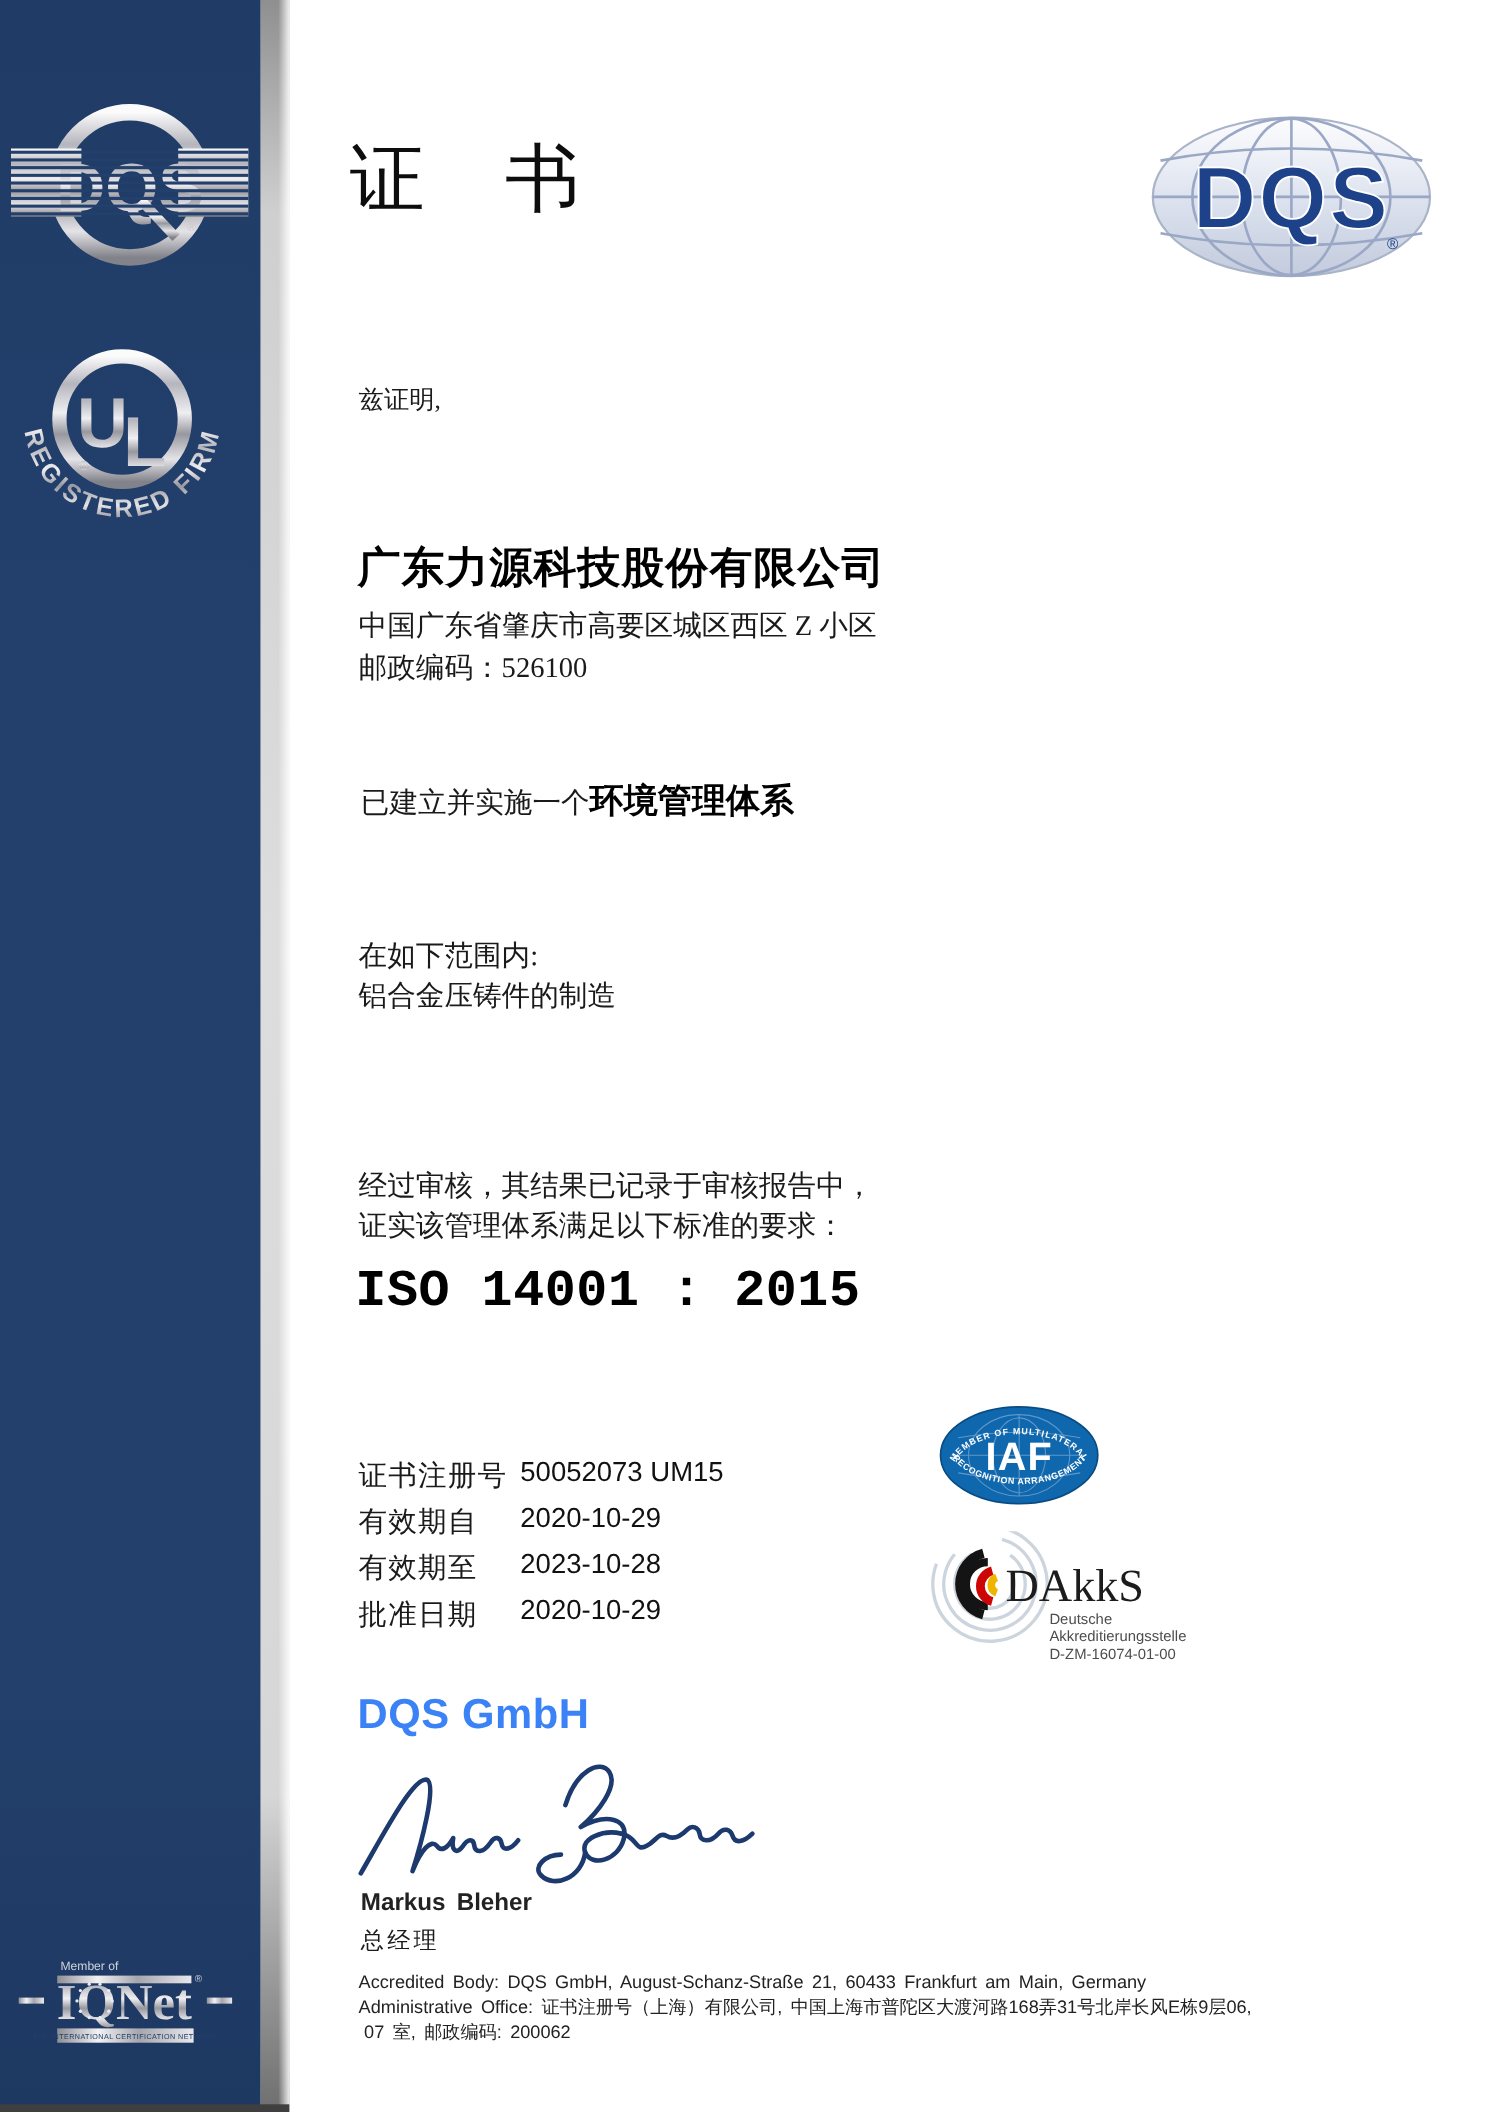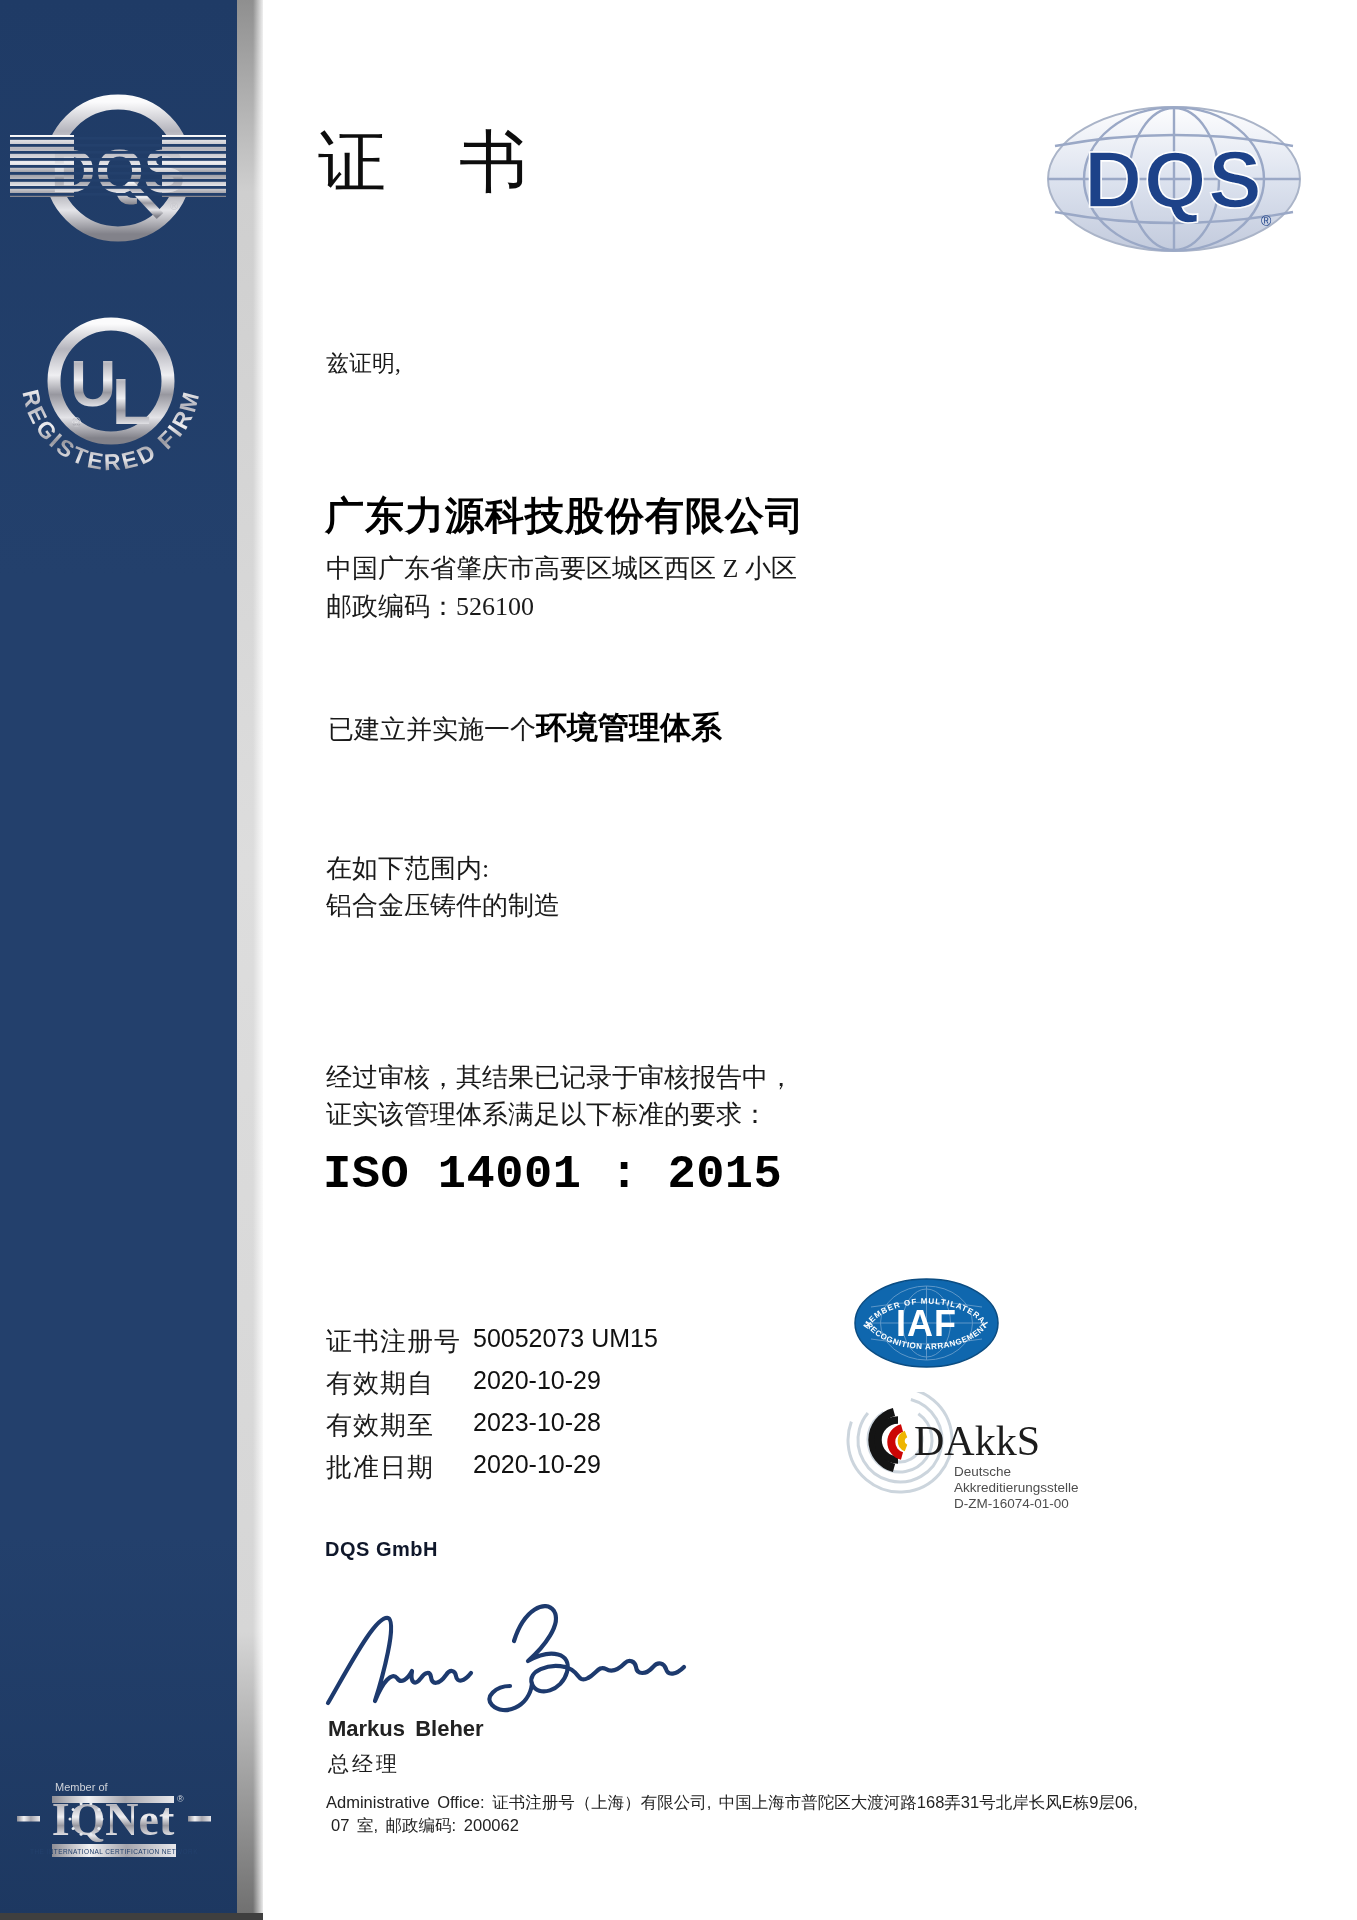--- a/index.html
+++ b/index.html
@@ -30,21 +30,21 @@
   .scope-text { left:326px; top:888px; font-size:26px; }
   .audit-1 { left:326px; top:1060px; font-size:26px; }
   .audit-2 { left:326px; top:1097px; font-size:26px; }
   .standard { left:323px; top:1148px; font-size:47px; font-weight:700; font-family:Liberation Mono, monospace; color:#000; letter-spacing:.5px; }
 
   .details { left:326px; top:1324px; }
   .detail-row { display:flex; height:42px; align-items:flex-start; }
   .detail-label { width:147px; font-size:26px; letter-spacing:1px; }
   .detail-value { font-family:"Liberation Sans",sans-serif; font-size:25px; color:#111; }
 
-  .issuer { left:325px; top:1538px; font-size:20px; font-weight:700; font-family:"Liberation Sans",sans-serif; color:#0f172a; letter-spacing:.5px; }
+  .issuer { left:325px; top:1538px; font-size:38px; font-weight:700; font-family:"Liberation Sans",sans-serif; color:#3b82f6; letter-spacing:.5px; }
   .signer-name { left:328px; top:1716px; font-size:22px; font-family:"Liberation Sans",sans-serif; word-spacing:4px; color:#222;font-weight:bold; }
   .signer-title { left:328px; top:1750px; font-size:21px; letter-spacing:3px; }
 
   .footer { left:326px; top:1791px; font-family:"Liberation Sans",sans-serif; font-size:16.5px; color:#222; line-height:23px; word-spacing:3px; }
   .footer .l3 { padding-left:5px; }
 
   svg text { user-select:none; }
 </style>
 </head>
 <body>
@@ -237,17 +237,18 @@
       <path d="M 196,46 C 206,14 228,4 236,16 C 244,29 226,52 210,66 C 233,53 254,58 249,77 C 244,96 220,103 214,89 C 209,76 231,68 247,72"></path>
       <path d="M 214,89 C 211,112 186,122 174,110 C 166,102 178,91 192,91"></path>
       <path d="M 247,72 C 262,75 259,89 270,83 C 278,79 281,70 288,74 C 294,78 301,74 307,68 C 311,64 317,66 318,72 C 319,80 328,80 335,72 C 340,66 346,68 348,74 C 350,81 358,80 366,72"></path>
     </g>
   </svg>
 
   <div class="abs signer-name">Markus Bleher</div>
   <div class="abs signer-title">总经理</div>
 
   <div class="abs footer">
+    <div class="l1">Accredited Body: DQS GmbH, August-Schanz-Straße 21, 60433 Frankfurt am Main, Germany</div>
     <div class="l2">Administrative Office: 证书注册号（上海）有限公司, 中国上海市普陀区大渡河路168弄31号北岸长风E栋9层06,</div>
     <div class="l3">07 室, 邮政编码: 200062</div>
   </div>
 
 </div>
 
 </body></html>

